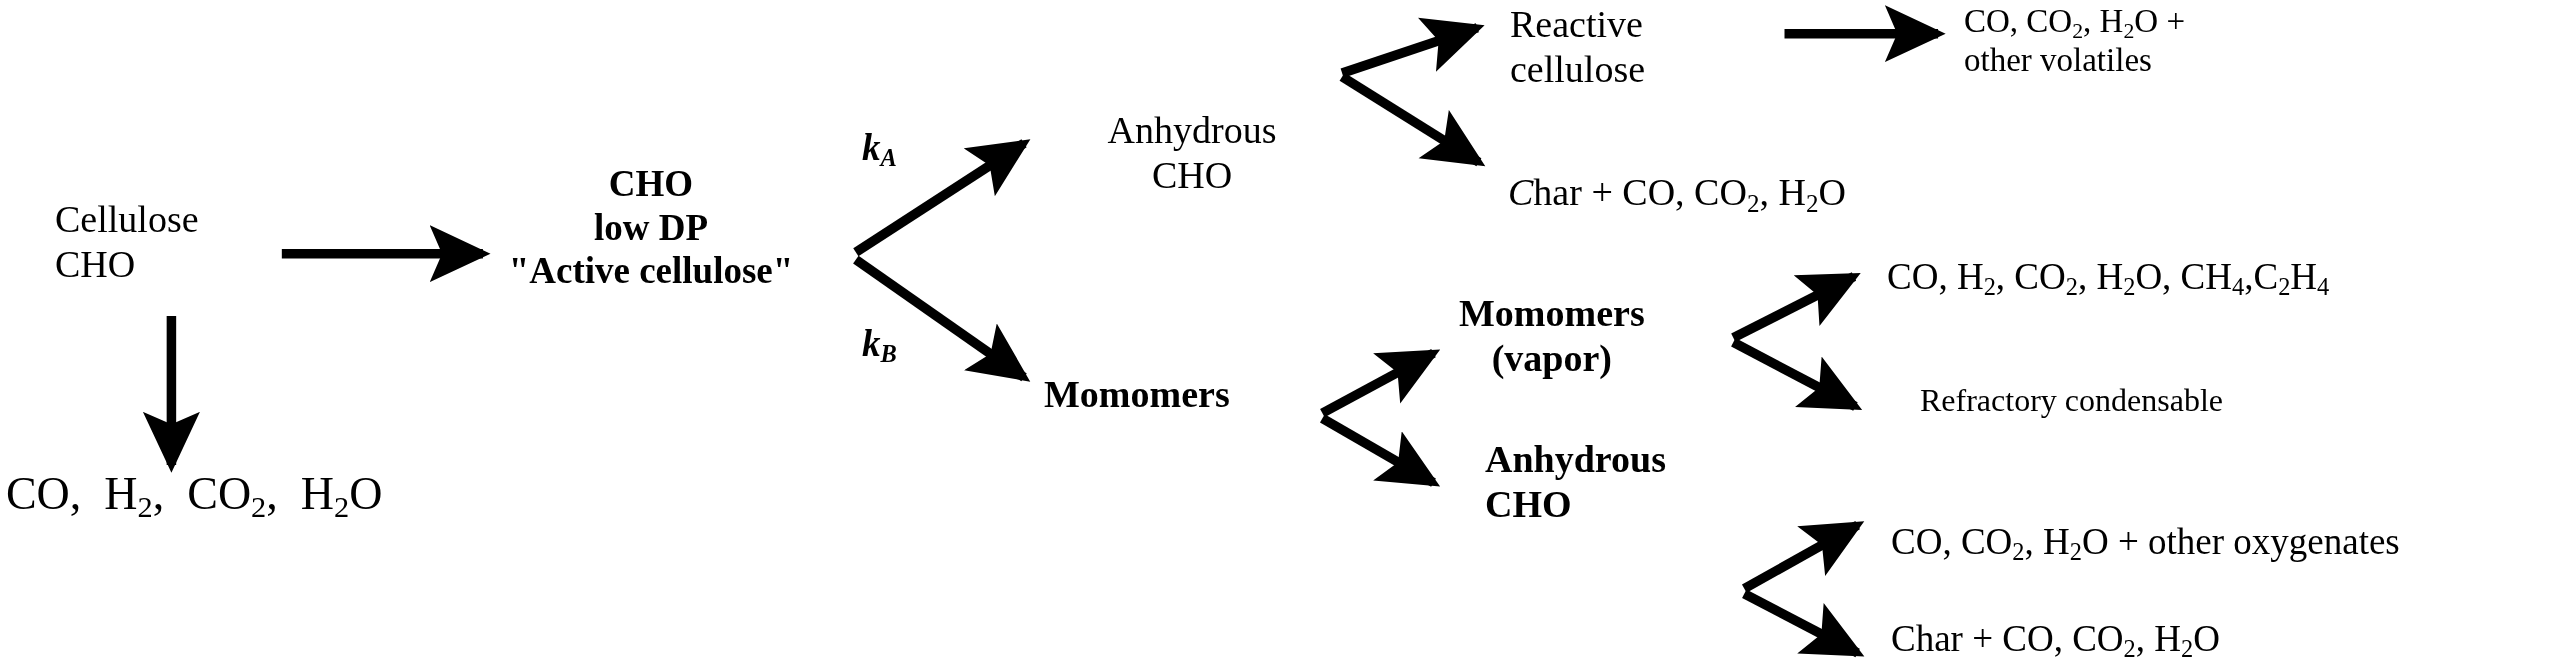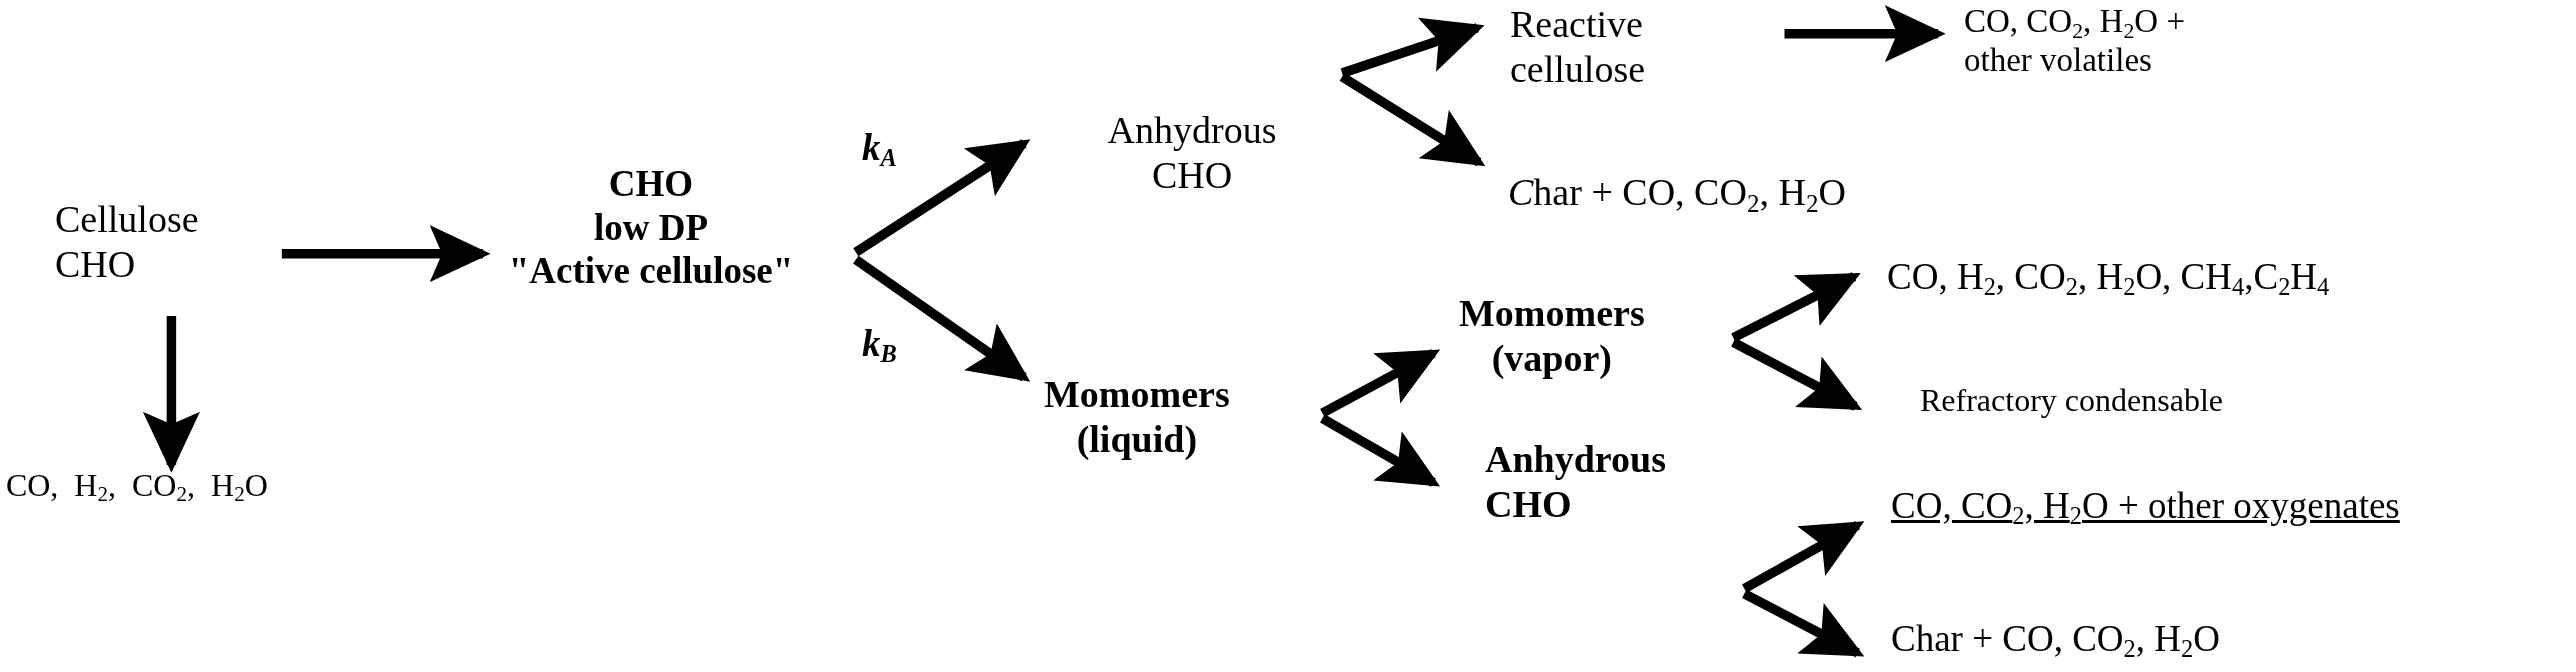--- a/index.html
+++ b/index.html
@@ -86,21 +86,21 @@
     <line x1="2385" y1="805" x2="2540" y2="718" stroke="#000" stroke-width="13" marker-end="url(#ah)"></line>
 
     <line x1="2385" y1="812" x2="2540" y2="893" stroke="#000" stroke-width="13" marker-end="url(#ah)"></line>
   </svg>
 
   <div class="node serif left" style="left:55px; top:197px; font-size:38px;font-family:Liberation Serif, serif;">
     <div>Cellulose</div>
     <div>CHO</div>
   </div>
 
-  <div class="node serif left" style="left:5.9px; top:467px; font-size:32px;">
+  <div class="node serif left" style="left:5.9px; top:467px; font-size:46px;">
     <span>CO,&nbsp; H<sub>2</sub>,&nbsp; CO<sub>2</sub>,&nbsp; H<sub>2</sub>O</span>
   </div>
 
   <div class="node serif bold center" style="left:490px; top:162px; width:322px; font-size:37px;">
     <div>CHO</div>
     <div>low DP</div>
     <div>"Active cellulose"</div>
   </div>
 
   <div class="node serif kitalic" style="left:862px; top:126px; font-size:37px;">
@@ -125,42 +125,41 @@
     <div>CO, CO<sub>2</sub>, H<sub>2</sub>O +</div>
     <div>other volatiles</div>
   </div>
 
   <div class="node serif left" style="left:1508px; top:170px; font-size:38px;">
     <span class="charc">C</span><span>har + CO, CO<sub>2</sub>, H<sub>2</sub>O</span>
   </div>
 
   <div class="node serif bold left" style="left:1044px; top:372px; font-size:38px;">
     <div>Momomers</div>
-    <div style="text-align:center;">(liquid)</div>
   </div>
 
   <div class="node serif bold left" style="left:1459px; top:291px; font-size:38px;">
     <div>Momomers</div>
     <div style="text-align:center;">(vapor)</div>
   </div>
 
   <div class="node serif bold left" style="left:1485px; top:437px; font-size:38px;">
     <div>Anhydrous</div>
     <div>CHO</div>
   </div>
 
   <div class="node serif left" style="left:1887px; top:255px; font-size:37px;">
     <span>CO, H<sub>2</sub>, CO<sub>2</sub>, H<sub>2</sub>O, CH<sub>4</sub>,C<sub>2</sub>H<sub>4</sub></span>
   </div>
 
   <div class="node serif left" style="left:1920px; top:382px; font-size:32px;">
     <span>Refractory condensable</span>
   </div>
 
-  <div class="node serif left" style="left:1891px; top:484px; font-size:37px;text-decoration:underline;">
+  <div class="node serif left" style="left:1891px; top:520px; font-size:37px;">
     <span>CO, CO<sub>2</sub>, H<sub>2</sub>O + other oxygenates</span>
   </div>
 
   <div class="node serif left" style="left:1891px; top:617px; font-size:37px;">
     <span>Char + CO, CO<sub>2</sub>, H<sub>2</sub>O</span>
   </div>
 
 </div>
 
 

